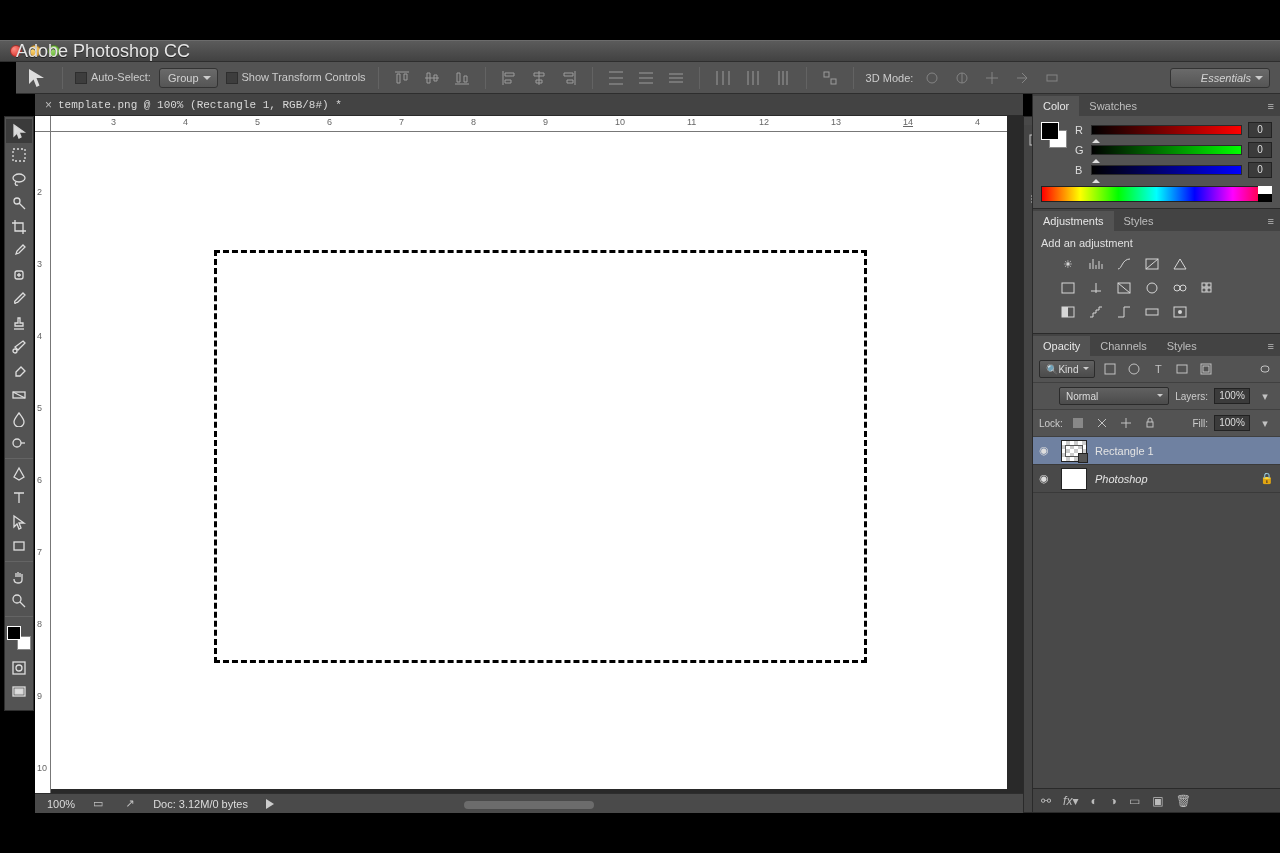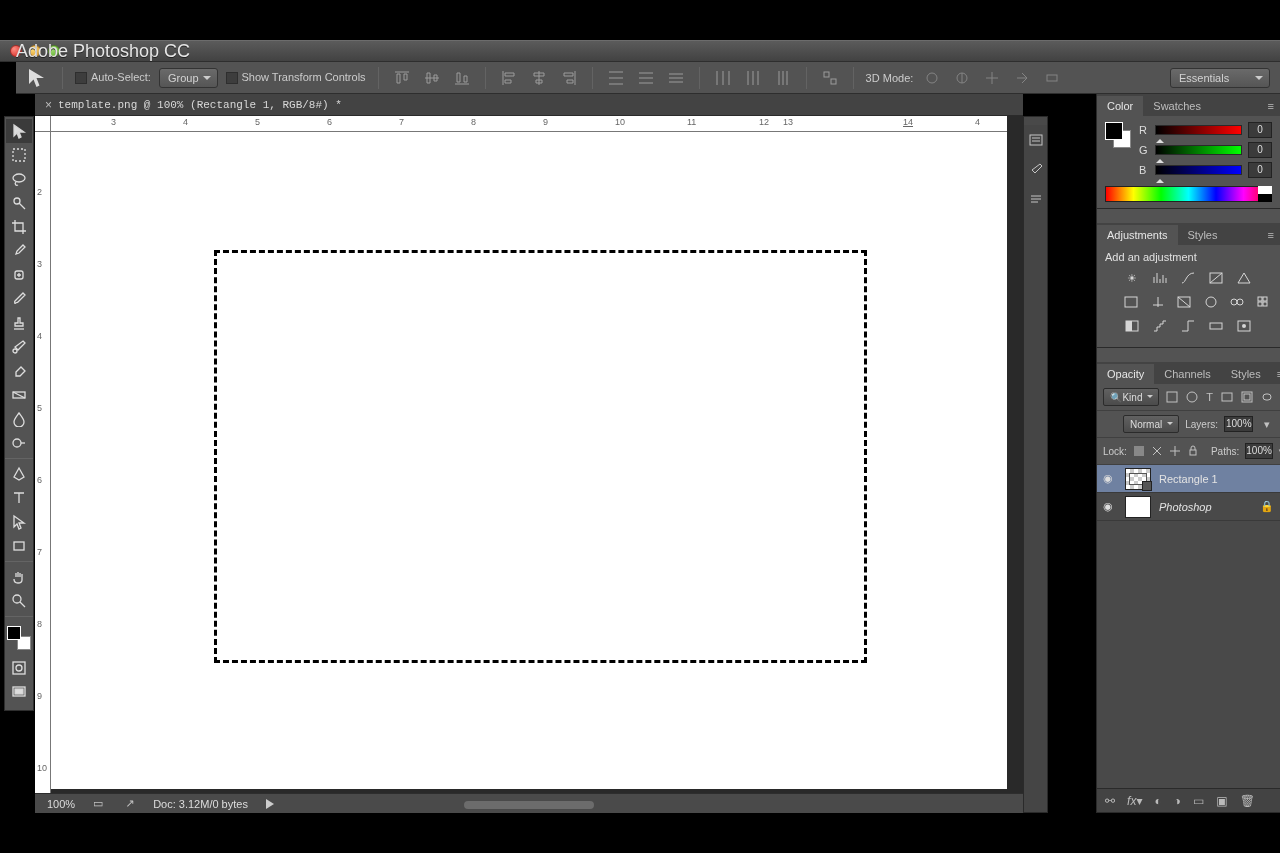--- a/index.html
+++ b/index.html
@@ -44,31 +44,31 @@
   margin-left: 16px;
 }
 .opt-icon {
   width: 24px; height: 24px; display:flex; align-items:center; justify-content:center;
   color:#ccc;
 }
 .chk { width:12px;height:12px;border:1px solid #2e2e2e;background:#3d3d3d;display:inline-block;vertical-align:middle;margin-right:4px;}
 .dropdown {
   background: linear-gradient(#6a6a6a,#555);
   border:1px solid #333; height:20px; padding:0 18px 0 8px;
-  display:flex;align-items:center; border-radius:3px; position:relative;
+  display:flex;align-items:center; border-radius:3px; position:relative;justify-content:flex-end;
 }
 .dropdown:after{content:"";position:absolute;right:6px;top:7px;border:4px solid transparent;border-top-color:#ccc;}
 .sep { width:1px;height:22px;background:#3b3b3b;border-right:1px solid #636363;margin:0 4px;}
 .iconbtn {
   width:22px;height:22px;display:flex;align-items:center;justify-content:center;
   opacity:.7;
 }
 .iconbtn svg{width:16px;height:16px;}
 .workspace-dd {
-  margin-left:auto; width:100px;
+  margin-left:auto; width:100px;font-style:italic;
 }
 .opt-text { color:#ccc; }
 
 
 .tabstrip {
   position:absolute; top:94px; left:35px; right:257px; height:22px;
   background:#434343; border-bottom:1px solid #2a2a2a;
   display:flex;align-items:center; color:#d8d8d8; font-size:11px;
 }
 .tab-x { margin:0 6px 0 10px; color:#bbb;font-size:12px;}
@@ -132,23 +132,23 @@
 
 .dockcol {
   position:absolute; top:116px; right:232px; width:25px; bottom:40px;
   background:#454545; border:1px solid #2a2a2a;
 }
 .dockgrip{height:8px;background:#494949;}
 .dockcol .dicon{height:30px;display:flex;align-items:center;justify-content:center;color:#c5c5c5;}
 
 
 .rightpanels {
-  position:absolute; top:94px; right:0; width:184px; bottom:40px;
+  position:absolute; top:94px; right:0; width:248px; bottom:40px;
   background:#535353; border-left:1px solid #2a2a2a;
-  display:flex;flex-direction:column;gap:14px;
+  display:flex;flex-direction:column;
 }
 .panel { border-bottom:1px solid #2a2a2a; }
 .panel-tabs {
   display:flex; background:#434343; height:22px; align-items:flex-end;
 }
 .ptab {
   padding:4px 10px 4px; color:#bdbdbd; font-size:11px;
 }
 .ptab.active { background:#535353; color:#e6e6e6;}
 .panel-menu { margin-left:auto; padding:4px 6px;color:#bbb;}
@@ -699,21 +699,21 @@
             <path d="M6 1v10M1 6h10" stroke="#c2c2c2"></path>
           </svg>
         </span>
       <span class="miniicon">
           <svg width="12" height="12" viewBox="0 0 12 12">
             <rect x="3" y="5" width="6" height="5" stroke="#c2c2c2" fill="none"></rect>
             <path d="M4 5V3a2 2 0 014 0v2" stroke="#c2c2c2" fill="none"></path>
           </svg>
         </span>
       <span style="flex:1"></span>
-      <span class="lbl-sm">Paths:</span>
+      <span class="lbl-sm">Fill:</span>
       <div class="valbox">100%</div>
       <span class="miniicon">▾</span>
     </div>
     <div class="layerlist">
       <div class="layer sel">
         <span class="eye">◉</span>
         <div class="thumb checker">
             <div class="rect"></div>
             <div class="thumb-badge"></div>
           </div>
@@ -744,21 +744,21 @@
       <span class="tick" style="left: 60px;">3</span>
       <span class="tick" style="left: 132px;">4</span>
       <span class="tick" style="left: 204px;">5</span>
       <span class="tick" style="left: 276px;">6</span>
       <span class="tick" style="left: 348px;">7</span>
       <span class="tick" style="left: 420px;">8</span>
       <span class="tick" style="left: 492px;">9</span>
       <span class="tick" style="left: 564px;">10</span>
       <span class="tick" style="left: 636px;">11</span>
       <span class="tick" style="left: 708px;">12</span>
-      <span class="tick" style="left: 732px; text-align: center;">13</span>
+      <span class="tick" style="left: 780px; text-align: center;">13</span>
       <span class="tick" style="left: 852px; text-decoration: underline;">14</span>
       <span class="tick" style="left: 924px;">4</span>
     </div>
   <div class="vruler" id="vruler">
       <span class="tick" style="top: 55px;">2</span>
       <span class="tick" style="top: 127px;">3</span>
       <span class="tick" style="top: 199px;">4</span>
       <span class="tick" style="top: 271px;">5</span>
       <span class="tick" style="top: 343px;">6</span>
       <span class="tick" style="top: 415px;">7</span>

